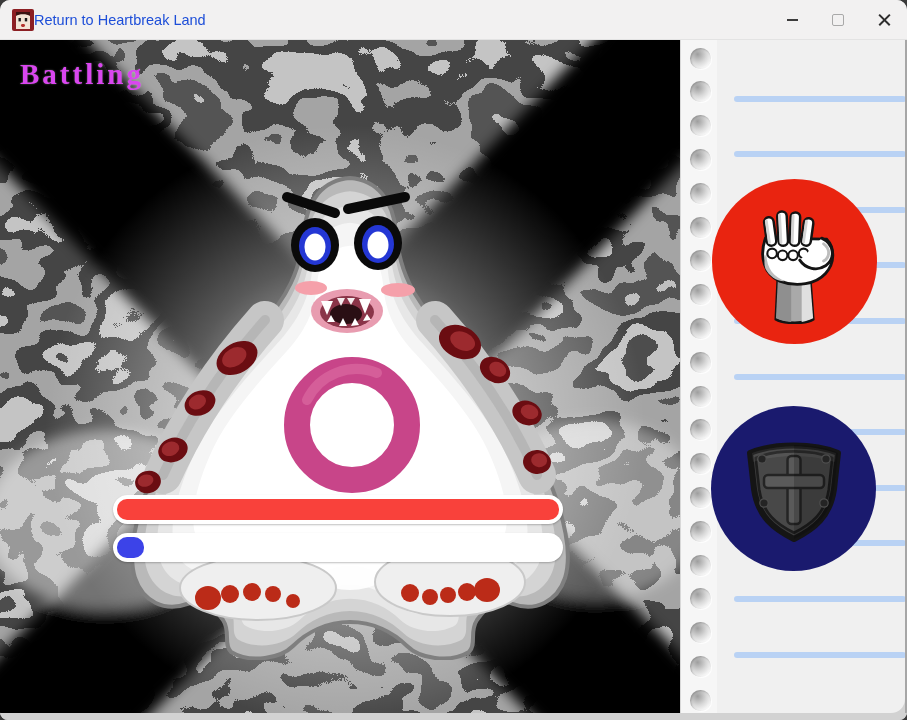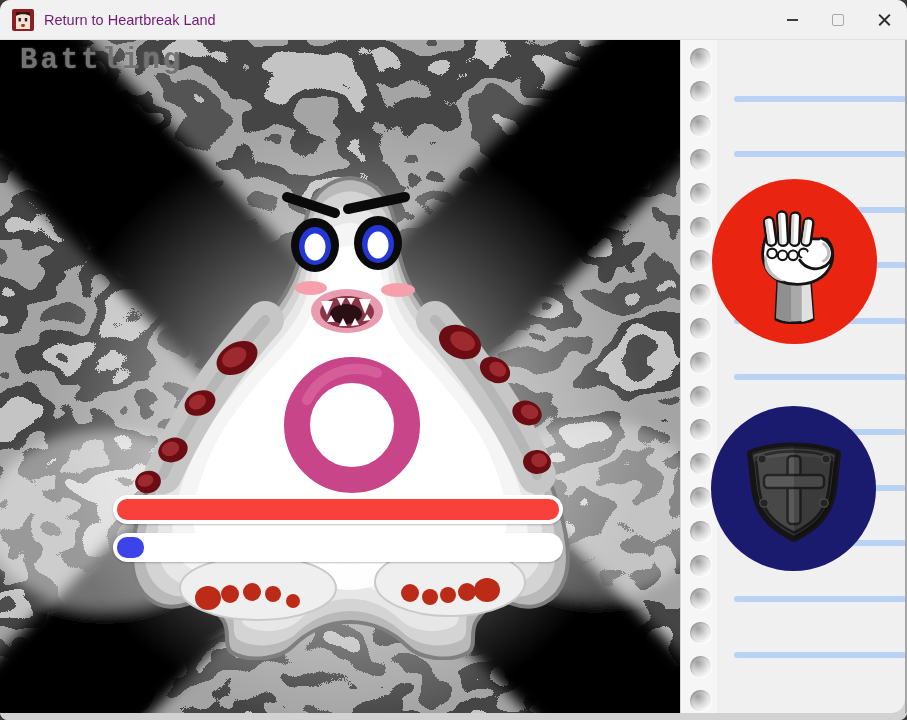--- a/index.html
+++ b/index.html
@@ -1,40 +1,40 @@
 <!DOCTYPE html>
 <html><head>
 <meta charset="utf-8">
 <style>
   html,body{margin:0;padding:0;background:#3a3a3a;font-family:"Liberation Sans",sans-serif;}
   .window{position:relative;width:907px;height:720px;background:#d2d2d2;border-radius:10px 10px 8px 8px;overflow:hidden;}
 
   
   .titlebar{position:absolute;left:0;top:0;width:907px;height:40px;background:#f2f1f1;display:flex;align-items:center;border-bottom:1px solid #e3e3e3;box-sizing:border-box;}
   .app-icon{width:22px;height:22px;margin-left:12px;flex:0 0 auto;}
-  .title-text{margin-left:10px;font-size:14.5px;color:#701a75;white-space:nowrap;}
+  .title-text{font-size:14.5px;color:#1d4ed8;white-space:nowrap;}
   .tb-spacer{flex:1;}
   .tb-btn{width:46px;height:40px;display:flex;align-items:center;justify-content:center;cursor:default;}
   .glyph-min{width:11px;height:2px;background:#3c3c3c;}
   .glyph-max{width:10px;height:10px;border:1.5px solid #a9a9a9;border-radius:2px;}
   .glyph-close{position:relative;width:13px;height:13px;}
   .glyph-close::before,.glyph-close::after{content:"";position:absolute;left:-1px;top:5.5px;width:15px;height:1.8px;background:#2e2e2e;}
   .glyph-close::before{transform:rotate(45deg);}
   .glyph-close::after{transform:rotate(-45deg);}
 
   
   .body{position:absolute;left:0;top:40px;width:907px;height:673px;}
   .win-edge-right{position:absolute;right:0;top:0;width:2px;height:673px;background:#a6a6a6;z-index:30;}
   .bottom-strip{position:absolute;left:0;top:713px;width:907px;height:7px;background:#d2d2d2;}
 
   
   .game{position:absolute;left:0;top:0;width:680px;height:673px;background:#000;overflow:hidden;}
   .bg-svg{position:absolute;left:0;top:0;}
   .creature-svg{position:absolute;left:115px;top:130px;}
-  .status-label{position:absolute;left:20px;top:4px;font-family:Liberation Mono, monospace;font-weight:bold;font-size:29px;letter-spacing:3px;color:#737373;text-shadow:0 0 2px rgba(255,255,255,.35);}
+  .status-label{position:absolute;left:20px;top:18px;font-family:Liberation Serif, serif;font-weight:bold;font-size:29px;letter-spacing:3px;color:#d946ef;text-shadow:0 0 2px rgba(255,255,255,.35);}
   .bar{position:absolute;left:113px;width:450px;height:29px;background:#ffffff;border-radius:16px;box-sizing:border-box;padding:4px;box-shadow:0 1px 2px rgba(0,0,0,.25);}
   .bar-hp{top:455px;}
   .bar-gauge{top:493px;}
   .bar-fill{height:100%;border-radius:10px;}
 
   
   .panel{position:absolute;left:680px;top:0;width:225px;height:673px;background:#f0f0f0;border-left:1px solid #d8d8d8;border-radius:0 0 14px 0;box-sizing:border-box;overflow:hidden;}
   .hole-strip{position:absolute;left:0;top:0;width:36px;height:100%;background:#f6f6f6;}
   .hole{position:absolute;left:9px;width:21px;height:21px;border-radius:50%;background:radial-gradient(circle at 36% 30%,#9e9e9e 0%,#d9d9d9 45%,#ffffff 82%);box-shadow:1px 1px 1px rgba(255,255,255,.95), inset 1px 1px 2px rgba(110,110,110,.55);}
   .ruled-line{position:absolute;left:53px;width:172px;height:6px;border-radius:3px;}

